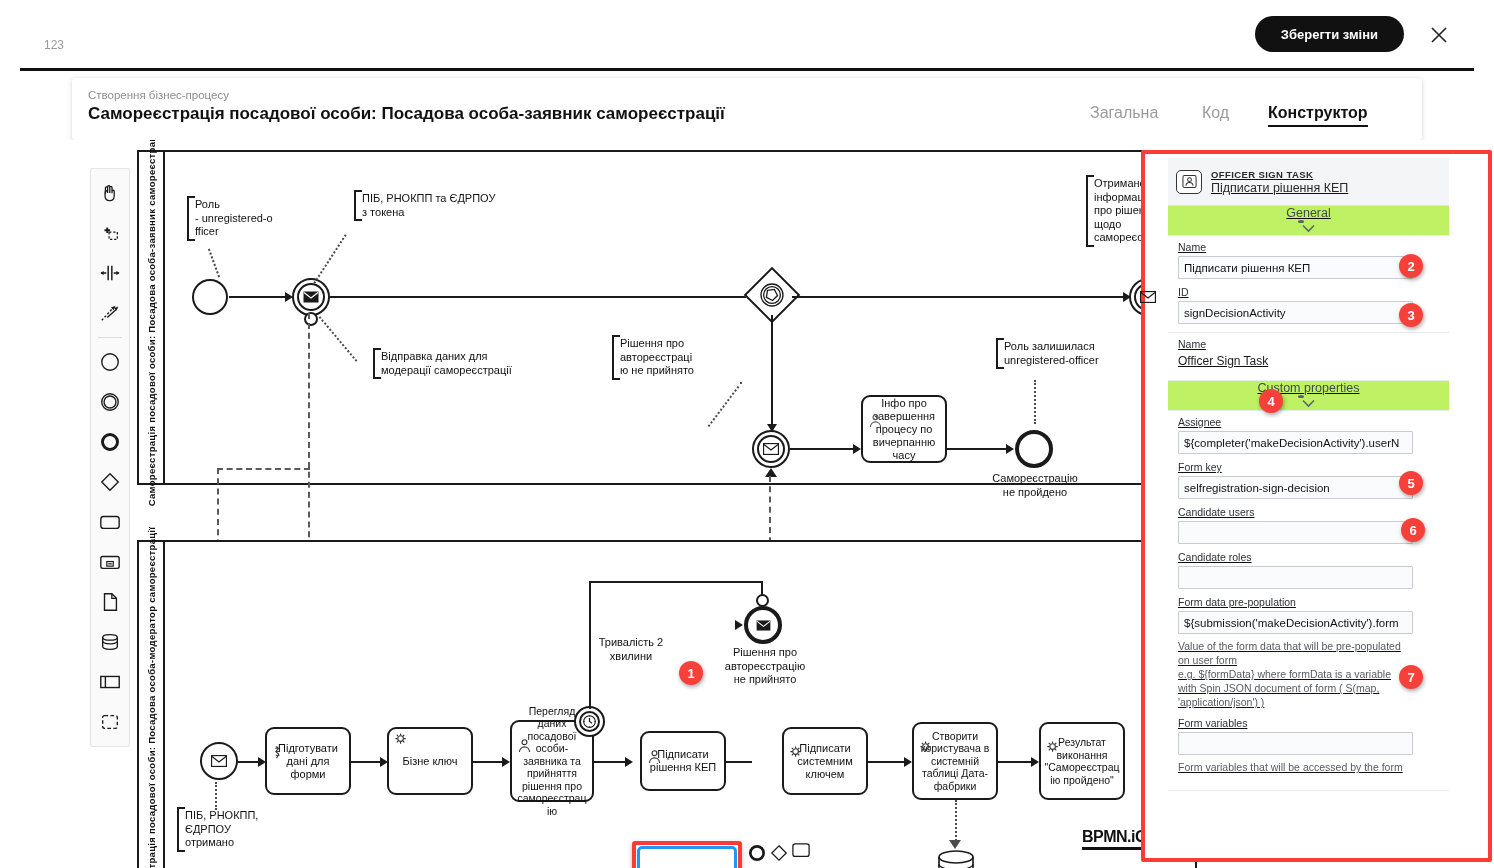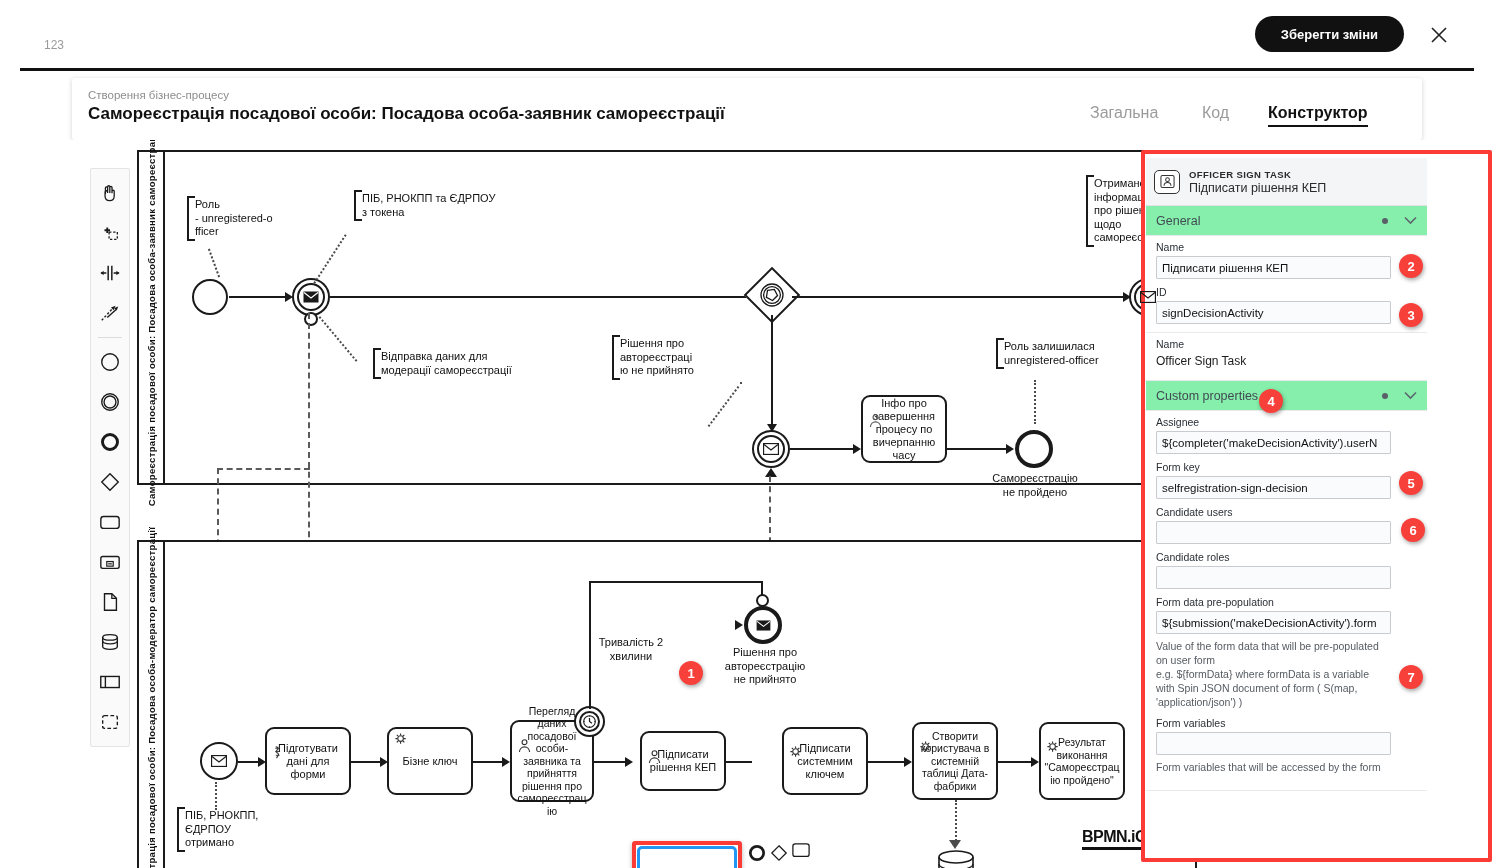--- a/index.html
+++ b/index.html
@@ -136,38 +136,39 @@
   
   #ctxpad { position:absolute; left:746px; top:700px; width:52px; height:100px; }
   .cp { position:absolute; width:22px; height:22px; display:flex; align-items:center; justify-content:center; cursor:pointer; }
 
   
   #props-frame {
     position:absolute; left:1141px; top:150px; width:351px; height:712px;
     border:4px solid #fb3b35; background:#fff; border-radius:2px;
   }
   #props {
-    position:absolute; left:1px; top:4px; width:281px; height:700px;
-    background:#fff; overflow:hidden;
+    position:absolute; left:23px; top:4px; width:281px; height:700px;
+    background:#fff; overflow:hidden;text-decoration:underline;
   }
   #props-head {
     position:relative; height:48px; background:#f4f5f6; border-bottom:1px solid #e0e2e4;
     display:flex; align-items:center; padding:0 8px;
   }
   #ph-ico {
     width:26px; height:24px; border:1.6px solid #333; border-radius:5px;
     display:flex; align-items:center; justify-content:center; margin-right:9px; background:#fff;
   }
   #ph-type { font-size:9.5px; font-weight:bold; letter-spacing:.4px; color:#2a2a2a; }
   #ph-name { font-size:12.5px; color:#2a2a2a; margin-top:1px; }
 
   .grp-head {
     position:relative; height:30px; display:flex; align-items:center;
-    padding:0 10px; border-bottom:1px solid #e8eaec; background:#86efac;
+    padding:0 10px; border-bottom:1px solid #e8eaec; background:#bef264;
     cursor:pointer;
+    flex-direction:column;
   }
   .grp-title { font-size:12.5px; color:#404a52; flex:1; }
   .dot { width:6px; height:6px; border-radius:50%; background:#5a6068; margin-right:16px; }
   .chev { color:#5d6670; font-size:11px; }
 
   .field { padding:5px 10px 2px 10px; }
   .flabel { font-size:10.5px; color:#2a2f34; margin-bottom:3px; }
   .finput {
     width:235px; height:23px; border:1px solid #c8ccd0; background:#fafbfc;
     font-size:11.5px; color:#111; padding:0 5px;

